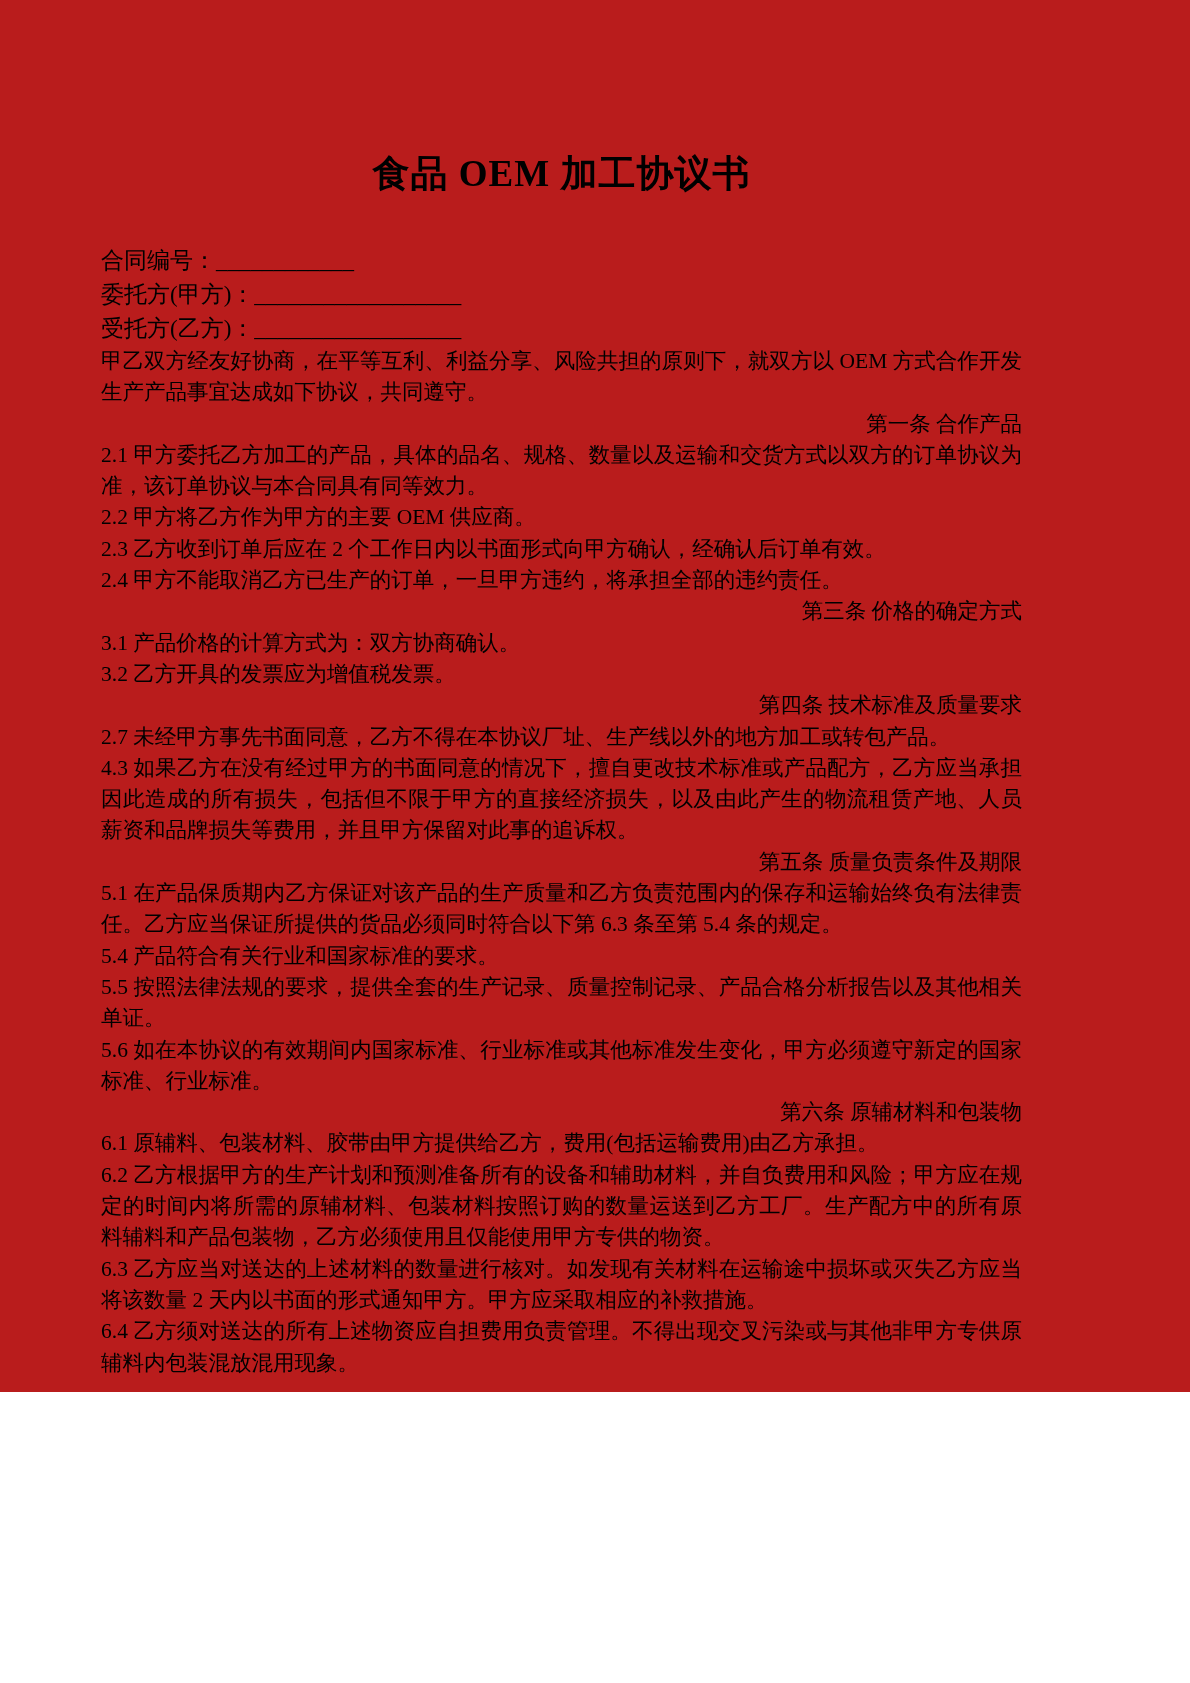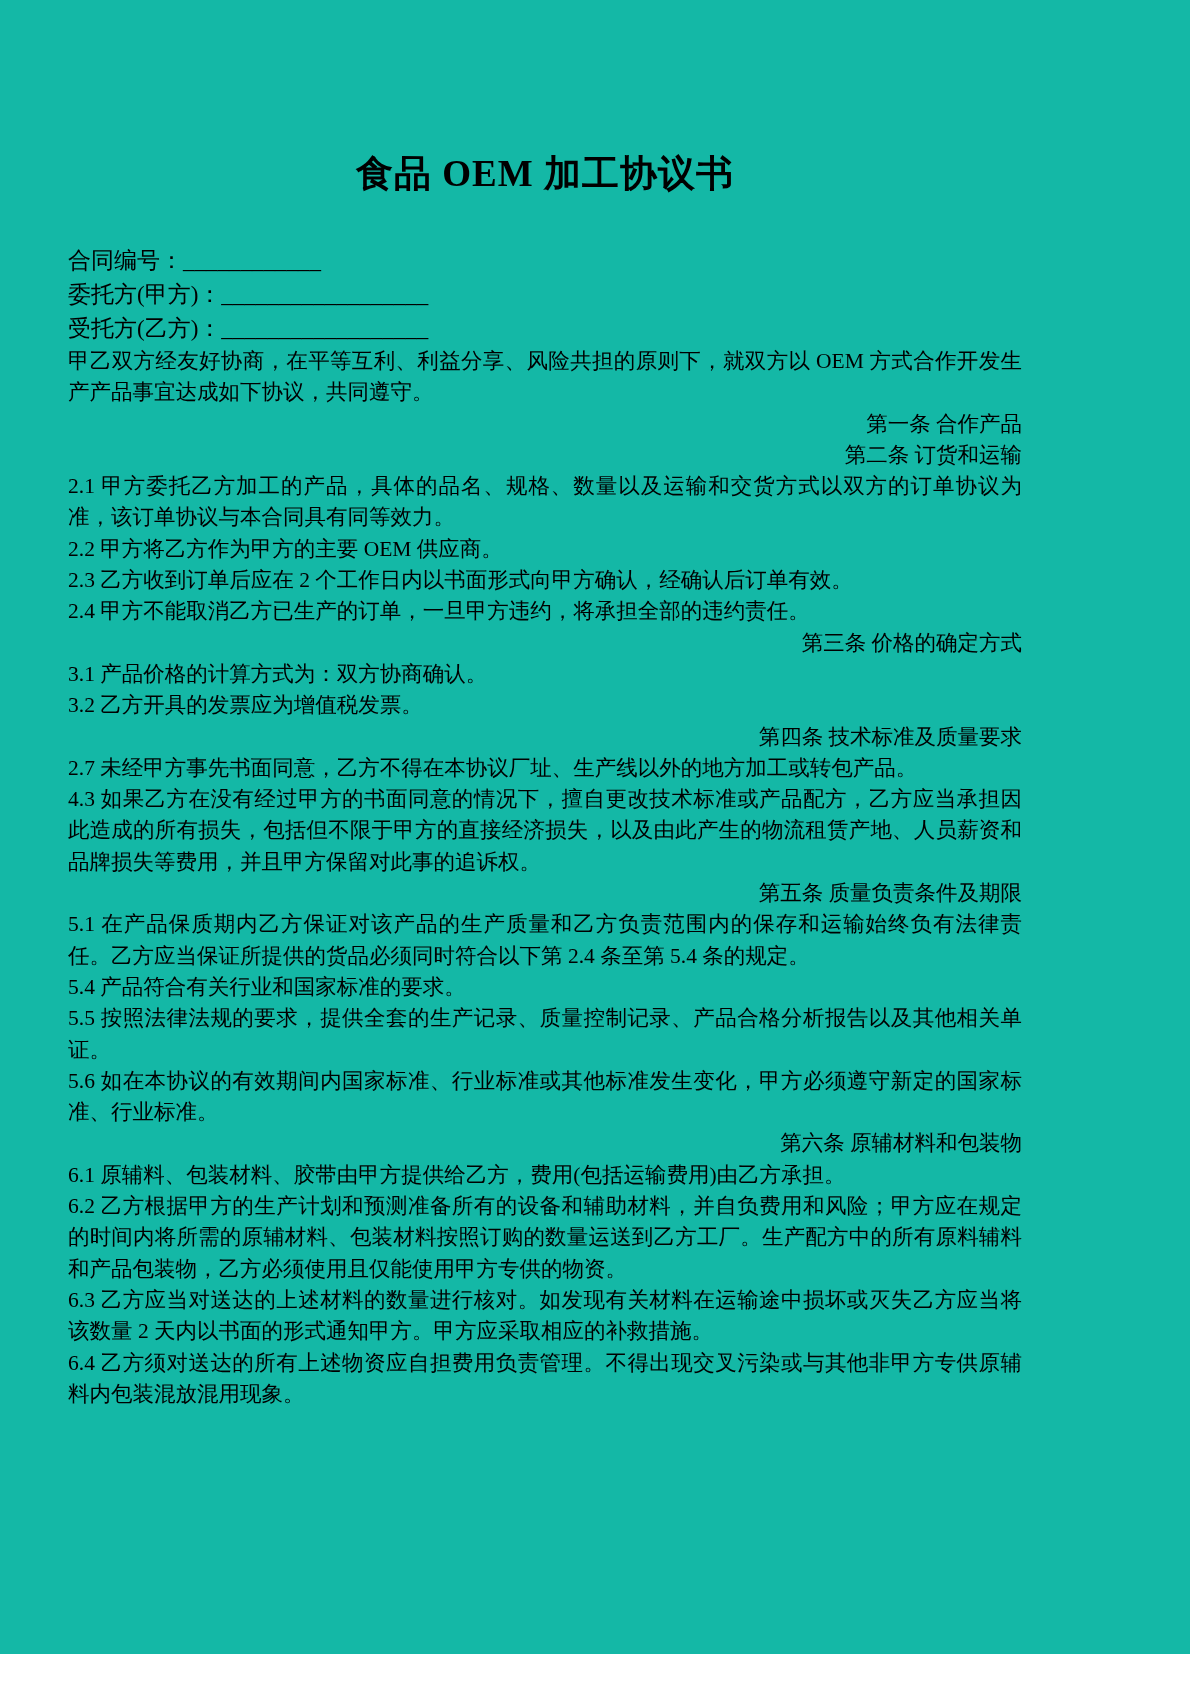--- a/index.html
+++ b/index.html
@@ -3,27 +3,27 @@
 <meta charset="utf-8">
 <style>
   html, body {
     margin: 0;
     padding: 0;
     background: #ffffff;
   }
   .page {
     position: relative;
     width: 1190px;
-    height: 1654px;
+    height: 1392px;
     margin: 0 auto;
-    background: #14b8a6;
+    background: #b91c1c;
     color: #000000;
     font-family: "Liberation Serif", "DejaVu Serif", serif;
     box-sizing: border-box;
-    padding: 150px 168px 0 68px;
+    padding: 150px 168px 0 101px;
     overflow: hidden;
   }
   .doc-title {
     margin: 0 0 46px 0;
     font-size: 37px;
     line-height: 48px;
     font-weight: bold;
     text-align: center;
     letter-spacing: 1px;
     white-space: nowrap;
@@ -55,33 +55,32 @@
 
   <div>
       <div class="field-line"><span>合同编号：</span><span class="blank">____________</span></div>
       <div class="field-line"><span>委托方(甲方)：</span><span class="blank">__________________</span></div>
       <div class="field-line"><span>受托方(乙方)：</span><span class="blank">__________________</span></div>
     </div>
 
   <div class="contract-body">
       <p class="intro">甲乙双方经友好协商，在平等互利、利益分享、风险共担的原则下，就双方以 OEM 方式合作开发生产产品事宜达成如下协议，共同遵守。</p>
       <p class="article">第一条 合作产品</p>
-      <p class="article">第二条 订货和运输</p>
       <p class="clause">2.1 甲方委托乙方加工的产品，具体的品名、规格、数量以及运输和交货方式以双方的订单协议为准，该订单协议与本合同具有同等效力。</p>
       <p class="clause">2.2 甲方将乙方作为甲方的主要 OEM 供应商。</p>
       <p class="clause">2.3 乙方收到订单后应在 2 个工作日内以书面形式向甲方确认，经确认后订单有效。</p>
       <p class="clause">2.4 甲方不能取消乙方已生产的订单，一旦甲方违约，将承担全部的违约责任。</p>
       <p class="article">第三条 价格的确定方式</p>
       <p class="clause">3.1 产品价格的计算方式为：双方协商确认。</p>
       <p class="clause">3.2 乙方开具的发票应为增值税发票。</p>
       <p class="article">第四条 技术标准及质量要求</p>
       <p class="clause">2.7 未经甲方事先书面同意，乙方不得在本协议厂址、生产线以外的地方加工或转包产品。</p>
       <p class="clause">4.3 如果乙方在没有经过甲方的书面同意的情况下，擅自更改技术标准或产品配方，乙方应当承担因此造成的所有损失，包括但不限于甲方的直接经济损失，以及由此产生的物流租赁产地、人员薪资和品牌损失等费用，并且甲方保留对此事的追诉权。</p>
       <p class="article">第五条 质量负责条件及期限</p>
-      <p class="clause">5.1 在产品保质期内乙方保证对该产品的生产质量和乙方负责范围内的保存和运输始终负有法律责任。乙方应当保证所提供的货品必须同时符合以下第 2.4 条至第 5.4 条的规定。</p>
+      <p class="clause">5.1 在产品保质期内乙方保证对该产品的生产质量和乙方负责范围内的保存和运输始终负有法律责任。乙方应当保证所提供的货品必须同时符合以下第 6.3 条至第 5.4 条的规定。</p>
       <p class="clause">5.4 产品符合有关行业和国家标准的要求。</p>
       <p class="clause">5.5 按照法律法规的要求，提供全套的生产记录、质量控制记录、产品合格分析报告以及其他相关单证。</p>
       <p class="clause">5.6 如在本协议的有效期间内国家标准、行业标准或其他标准发生变化，甲方必须遵守新定的国家标准、行业标准。</p>
       <p class="article">第六条 原辅材料和包装物</p>
       <p class="clause">6.1 原辅料、包装材料、胶带由甲方提供给乙方，费用(包括运输费用)由乙方承担。</p>
       <p class="clause">6.2 乙方根据甲方的生产计划和预测准备所有的设备和辅助材料，并自负费用和风险；甲方应在规定的时间内将所需的原辅材料、包装材料按照订购的数量运送到乙方工厂。生产配方中的所有原料辅料和产品包装物，乙方必须使用且仅能使用甲方专供的物资。</p>
       <p class="clause">6.3 乙方应当对送达的上述材料的数量进行核对。如发现有关材料在运输途中损坏或灭失乙方应当将该数量 2 天内以书面的形式通知甲方。甲方应采取相应的补救措施。</p>
       <p class="clause">6.4 乙方须对送达的所有上述物资应自担费用负责管理。不得出现交叉污染或与其他非甲方专供原辅料内包装混放混用现象。</p>
     </div>
 </div>

